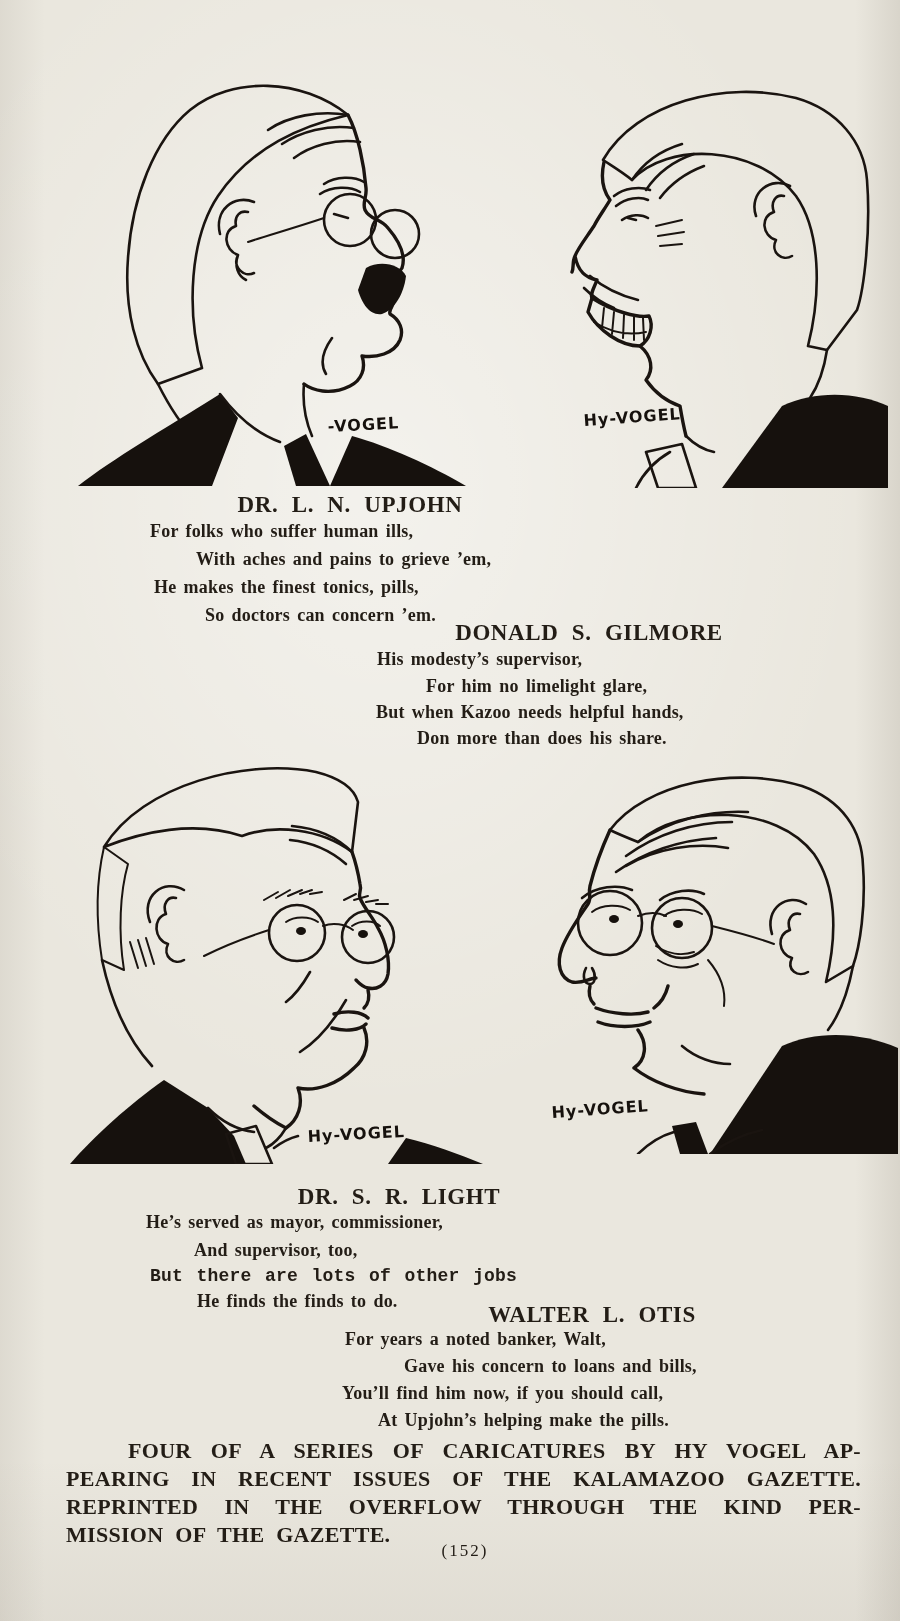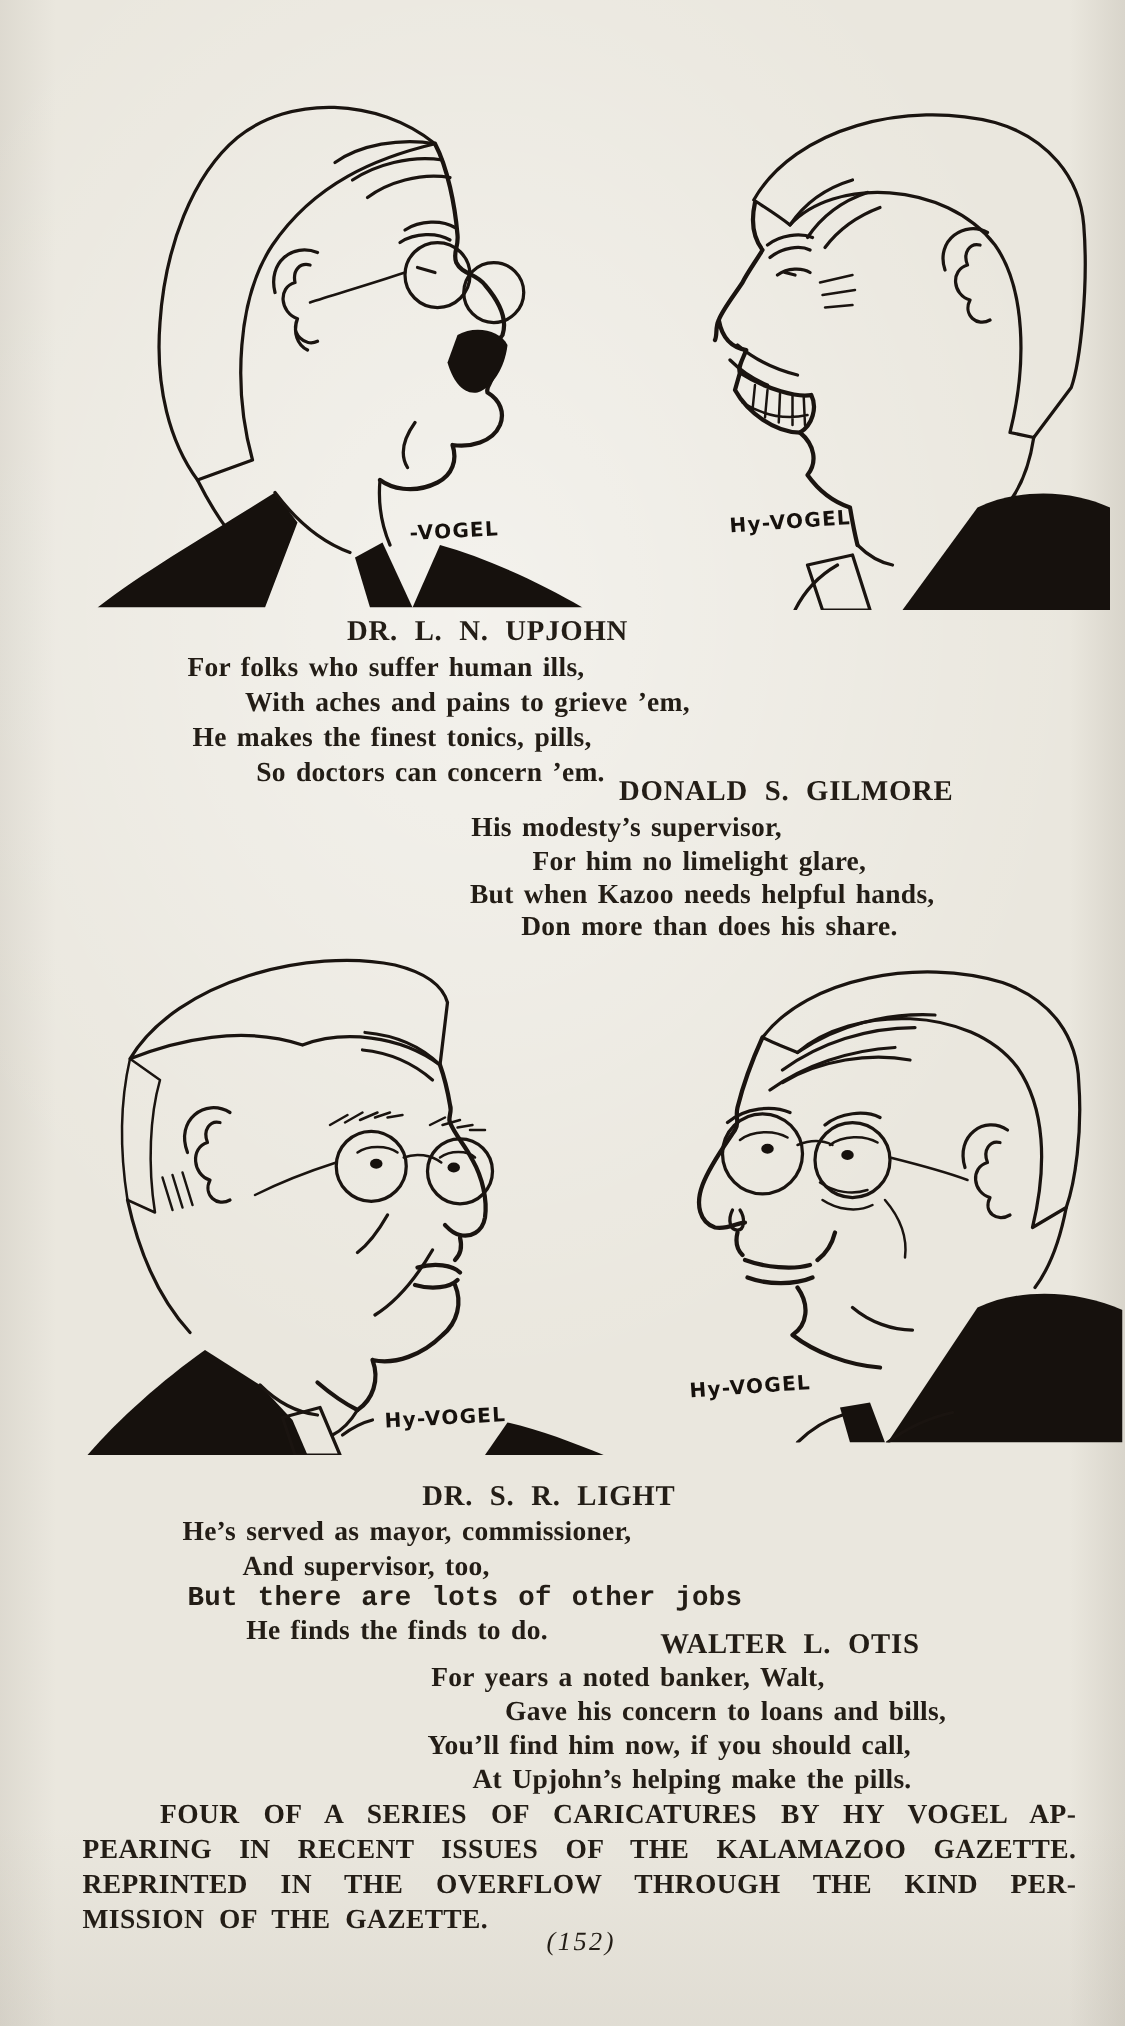--- a/index.html
+++ b/index.html
@@ -7,25 +7,25 @@
     position:relative;width:900px;height:1621px;overflow:hidden;
     background:
       radial-gradient(ellipse 700px 900px at 42% 30%, rgba(255,255,255,.45), rgba(255,255,255,0) 70%),
       linear-gradient(90deg, rgba(110,100,85,.10), rgba(0,0,0,0) 5%, rgba(0,0,0,0) 95%, rgba(110,100,85,.14)),
       linear-gradient(180deg, rgba(0,0,0,0) 90%, rgba(110,100,85,.08)),
       #eae7de;
     font-family:"Liberation Serif","DejaVu Serif",serif;
     color:#231d16;
   }
   .txt{position:absolute;white-space:nowrap;font-weight:700;}
-  .entry-name{font-size:23px;letter-spacing:.6px;word-spacing:7px;transform:translateX(-50%);margin-left:40px;}
-  .poem-line{font-size:22px;letter-spacing:.2px;word-spacing:2.5px;}
+  .entry-name{font-size:23px;letter-spacing:.6px;word-spacing:7px;transform:translateX(-50%);}
+  .poem-line{font-size:18px;letter-spacing:.2px;word-spacing:2.5px;}
   .caption-line{position:absolute;font-weight:700;font-size:22px;letter-spacing:.3px;word-spacing:6px;white-space:normal;}
   .just{text-align:justify;text-align-last:justify;}
-  .page-number{font-size:21px;font-weight:400;letter-spacing:2px;transform:translateX(-50%);font-style:italic;}
+  .page-number{font-size:17px;font-weight:400;letter-spacing:2px;transform:translateX(-50%);}
   .figure{position:absolute;}
   .figure svg{display:block;width:100%;height:100%;}
   .ink{stroke:#1a1410;fill:none;stroke-linecap:round;stroke-linejoin:round;}
   .w34{stroke-width:3.4px;} .w26{stroke-width:2.6px;} .w20{stroke-width:2px;}
   .fill{fill:#16110d;stroke:none;}
   .sig{font-family:"DejaVu Sans",sans-serif;font-weight:700;font-size:16px;letter-spacing:1px;fill:#16110d;}
 </style>
 </head>
 <body>
 

